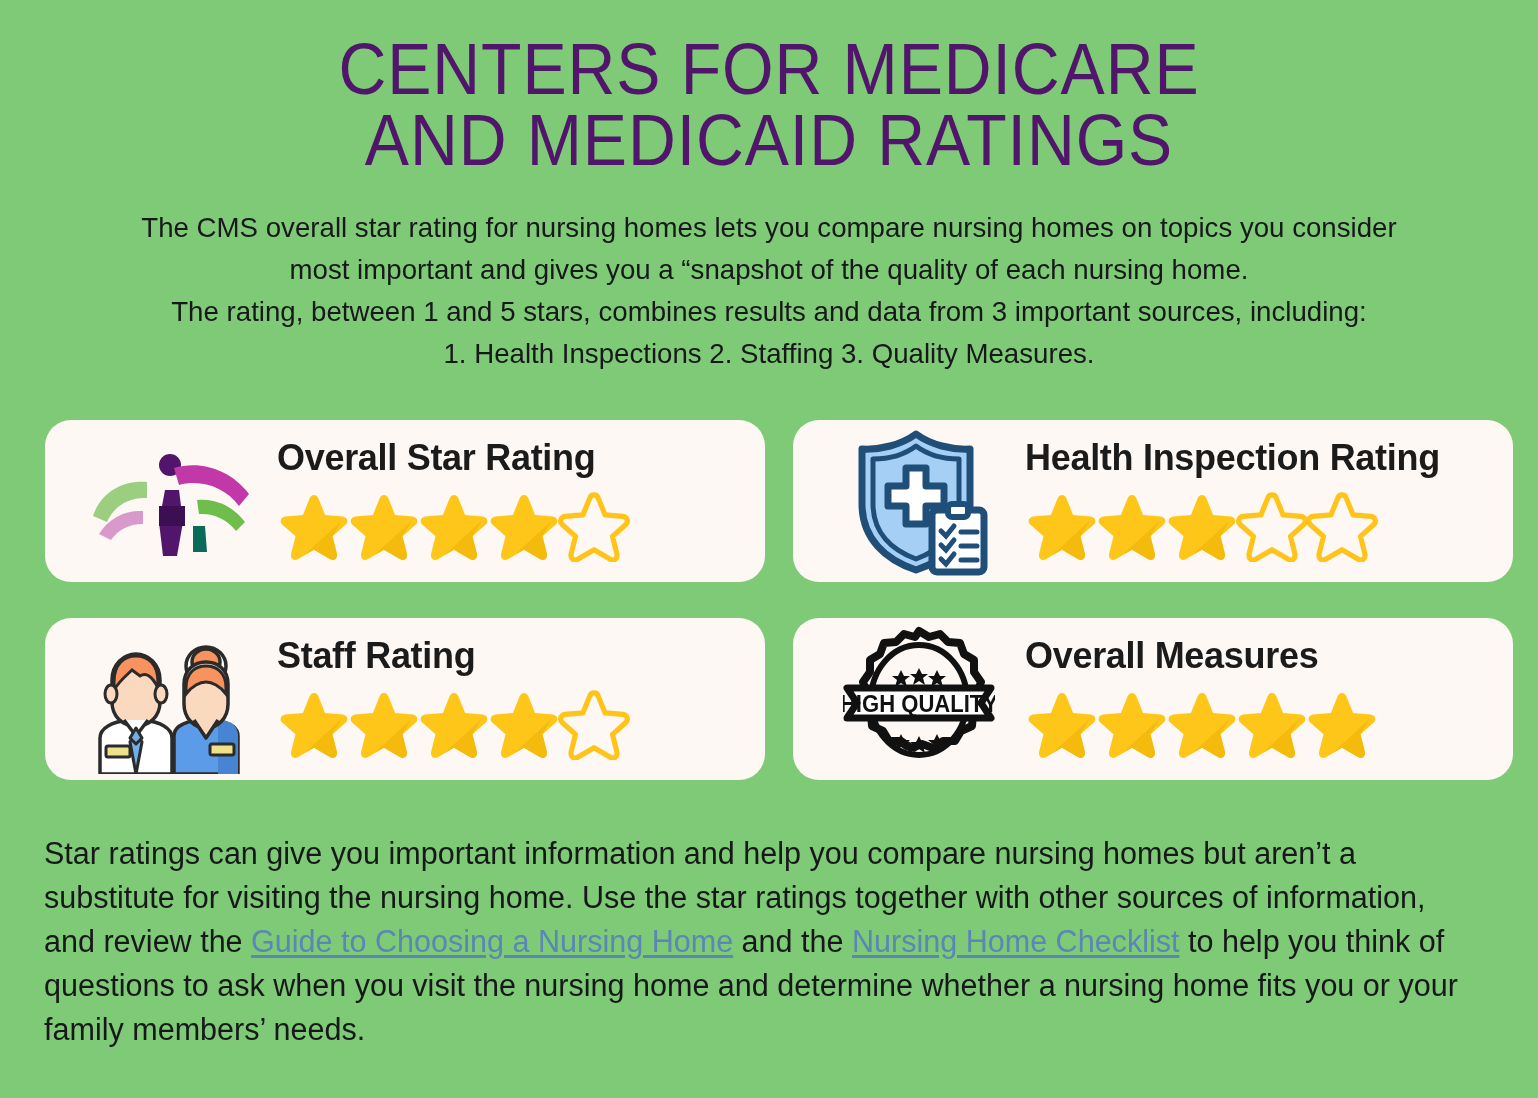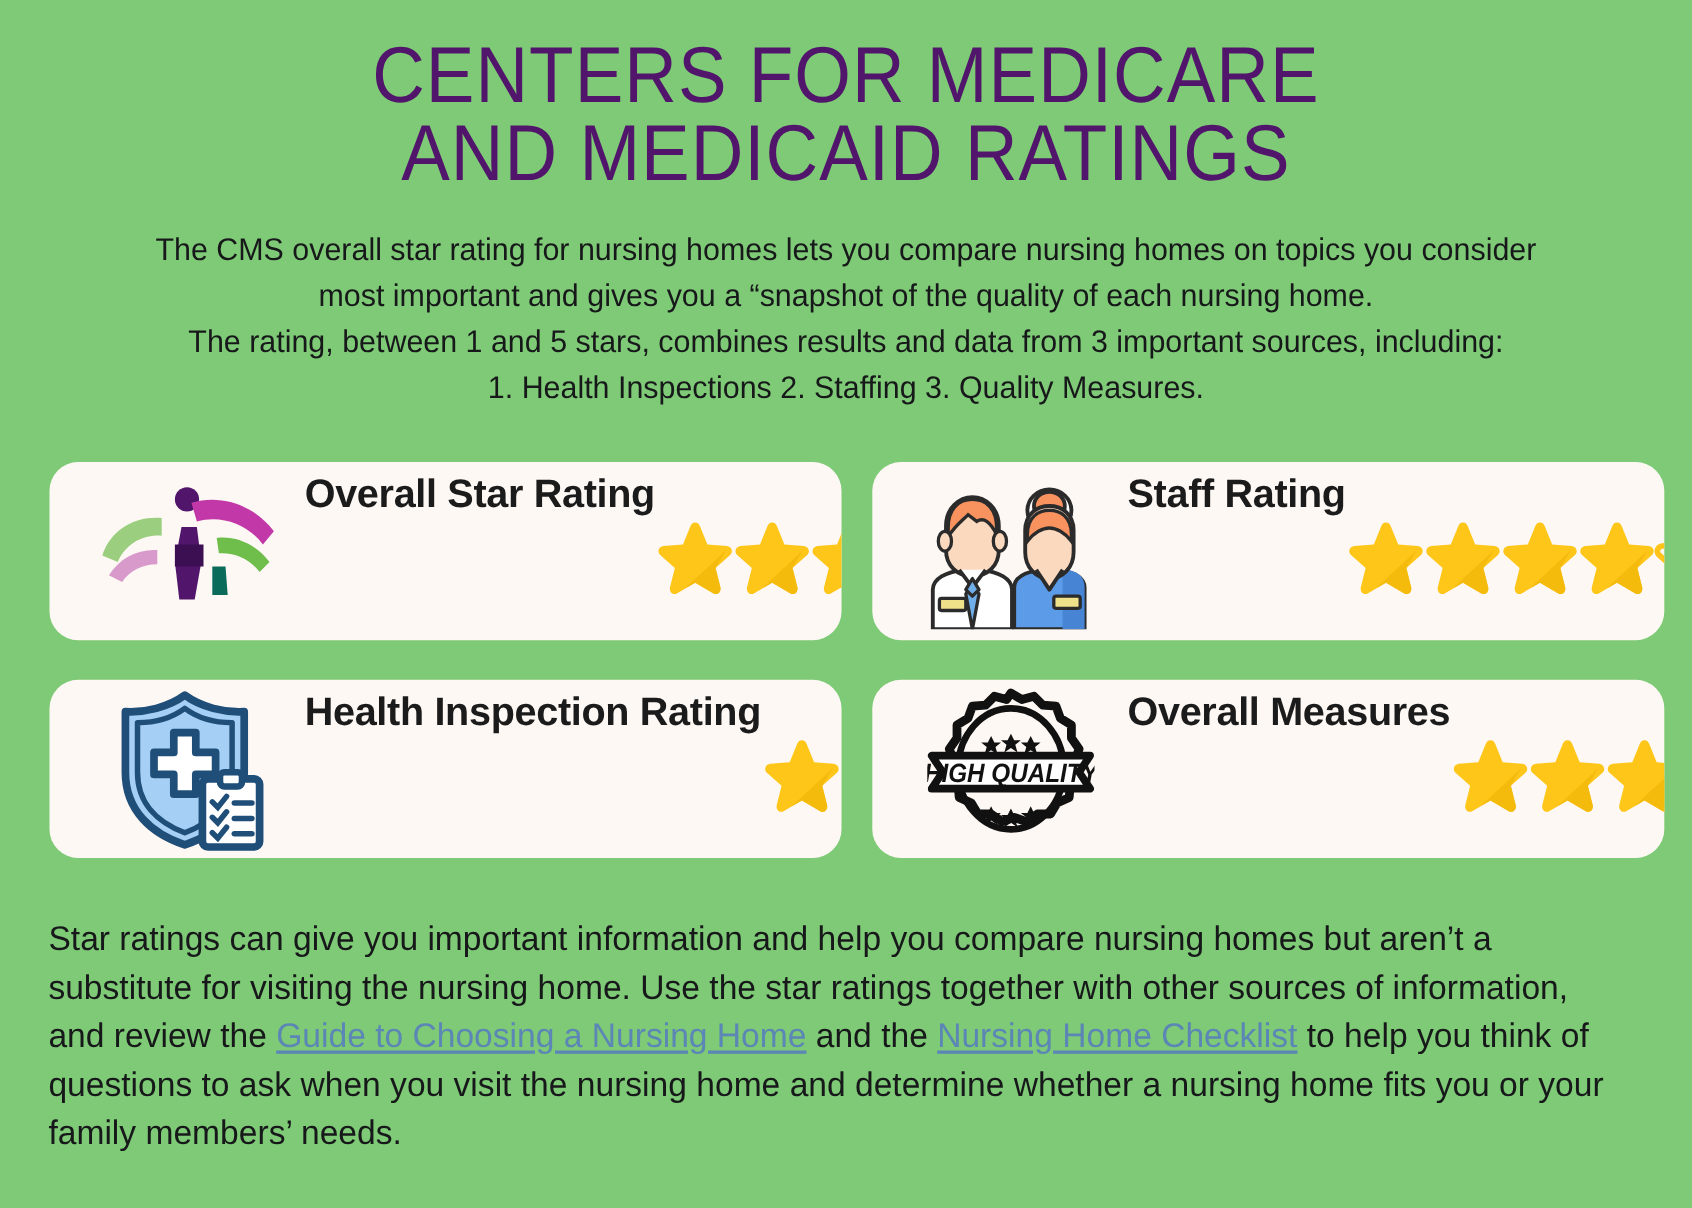--- a/index.html
+++ b/index.html
@@ -66,30 +66,29 @@
     align-items: center;
     padding: 0 18px 0 26px;
     overflow: hidden;
   }
 
   .card-icon {
     width: 200px;
     min-width: 200px;
     height: 150px;
     display: flex;
-    align-items: center;
+    align-items: flex-end;
     justify-content: center;
-    font-style: italic;
   }
   .card-icon svg { display: block; }
 
   .card-body {
     flex: 1;
     display: flex;
-    flex-direction: row;
+    flex-direction: column;
     justify-content: center;
     padding-left: 6px;
     height: 140px;
   }
 
   .card-title {
     font-size: 36px;
     font-weight: bold;
     color: #1B1B1B;
     letter-spacing: -0.3px;
@@ -154,78 +153,20 @@
 
           <path d="M92 42 L106 42 L110 74 L104 108 L90 108 L86 74 Z" fill="#51156B"></path>
 
           <path d="M120 78 L132 78 L134 104 L120 104 Z" fill="#0B6B5B"></path>
 
           <path d="M86 58 L112 58 L112 78 L86 78 Z" fill="#3C0E52"></path>
         </svg>
       </div>
       <div class="card-body">
         <div class="card-title">Overall Star Rating</div>
-        <div class="stars">
-            <svg width="74" height="72" viewBox="0 0 100 96">
-              <path d="M50 6 C53 6 55 8 56 11 L65 33 L89 35 C95 36 97 42 93 46 L75 62 L81 86 C82 92 77 96 72 93 L50 80 L28 93 C23 96 18 92 19 86 L25 62 L7 46 C3 42 5 36 11 35 L35 33 L44 11 C45 8 47 6 50 6 Z" fill="#FFC61A"></path>
-              <path d="M88 40 L75 62 L81 86 C82 92 77 96 72 93 L50 80 L38 87 C55 70 74 54 88 40 Z" fill="#F2B80C" opacity="0.85"></path>
-            </svg>
-            <svg width="74" height="72" viewBox="0 0 100 96">
-              <path d="M50 6 C53 6 55 8 56 11 L65 33 L89 35 C95 36 97 42 93 46 L75 62 L81 86 C82 92 77 96 72 93 L50 80 L28 93 C23 96 18 92 19 86 L25 62 L7 46 C3 42 5 36 11 35 L35 33 L44 11 C45 8 47 6 50 6 Z" fill="#FFC61A"></path>
-              <path d="M88 40 L75 62 L81 86 C82 92 77 96 72 93 L50 80 L38 87 C55 70 74 54 88 40 Z" fill="#F2B80C" opacity="0.85"></path>
-            </svg>
-            <svg width="74" height="72" viewBox="0 0 100 96">
-              <path d="M50 6 C53 6 55 8 56 11 L65 33 L89 35 C95 36 97 42 93 46 L75 62 L81 86 C82 92 77 96 72 93 L50 80 L28 93 C23 96 18 92 19 86 L25 62 L7 46 C3 42 5 36 11 35 L35 33 L44 11 C45 8 47 6 50 6 Z" fill="#FFC61A"></path>
-              <path d="M88 40 L75 62 L81 86 C82 92 77 96 72 93 L50 80 L38 87 C55 70 74 54 88 40 Z" fill="#F2B80C" opacity="0.85"></path>
-            </svg>
-            <svg width="74" height="72" viewBox="0 0 100 96">
-              <path d="M50 6 C53 6 55 8 56 11 L65 33 L89 35 C95 36 97 42 93 46 L75 62 L81 86 C82 92 77 96 72 93 L50 80 L28 93 C23 96 18 92 19 86 L25 62 L7 46 C3 42 5 36 11 35 L35 33 L44 11 C45 8 47 6 50 6 Z" fill="#FFC61A"></path>
-              <path d="M88 40 L75 62 L81 86 C82 92 77 96 72 93 L50 80 L38 87 C55 70 74 54 88 40 Z" fill="#F2B80C" opacity="0.85"></path>
-            </svg>
-            <svg width="74" height="72" viewBox="0 0 100 96">
-              <path d="M50 6 C53 6 55 8 56 11 L65 33 L89 35 C95 36 97 42 93 46 L75 62 L81 86 C82 92 77 96 72 93 L50 80 L28 93 C23 96 18 92 19 86 L25 62 L7 46 C3 42 5 36 11 35 L35 33 L44 11 C45 8 47 6 50 6 Z" fill="none" stroke="#FFC31A" stroke-width="7" stroke-linejoin="round"></path>
-            </svg>
-          </div>
-      </div>
-    </div>
-
-    <div class="card">
-      <div class="card-icon">
-        <svg width="170" height="142" viewBox="0 0 170 142" aria-hidden="true">
-
-          <path d="M88 142 L88 104 C88 95 98 90 112 88 L128 88 C142 90 152 95 152 104 L152 142 Z" fill="#5B9BE8" stroke="#2B2B2B" stroke-width="3.5" stroke-linejoin="round"></path>
-          <path d="M136 88 C148 90 152 96 152 104 L152 142 L132 142 L132 92 Z" fill="#4785D4"></path>
-
-          <ellipse cx="120" cy="34" rx="20" ry="19" fill="#FFFFFF" stroke="#2B2B2B" stroke-width="3.5"></ellipse>
-          <ellipse cx="120" cy="30" rx="14" ry="13" fill="#F8925F" stroke="#2B2B2B" stroke-width="3.5"></ellipse>
-
-          <path d="M98 52 C98 38 108 30 120 30 C132 30 142 38 142 52 L142 72 C142 86 132 96 120 96 C108 96 98 86 98 72 Z" fill="#FBD9BF" stroke="#2B2B2B" stroke-width="3.5"></path>
-          <path d="M100 56 C100 40 110 34 120 34 C130 34 140 40 140 56 L140 62 C134 54 126 50 120 50 C114 50 106 54 100 62 Z" fill="#F8925F" stroke="#2B2B2B" stroke-width="3"></path>
-
-          <path d="M108 88 L120 106 L132 88" fill="#FBD9BF" stroke="#2B2B2B" stroke-width="3.5" stroke-linejoin="round"></path>
-
-          <rect x="124" y="112" width="24" height="11" rx="2" fill="#EFE08A" stroke="#2B2B2B" stroke-width="3"></rect>
-
-          <path d="M14 142 L14 106 C14 96 26 90 42 88 L58 88 C74 90 86 96 86 106 L86 142 Z" fill="#FFFFFF" stroke="#2B2B2B" stroke-width="3.5" stroke-linejoin="round"></path>
-
-          <path d="M26 48 C26 32 38 22 50 22 C62 22 74 32 74 48 L74 70 C74 84 64 94 50 94 C36 94 26 84 26 70 Z" fill="#FBD9BF" stroke="#2B2B2B" stroke-width="3.5"></path>
-          <path d="M28 50 C28 32 38 24 50 24 C62 24 72 32 72 50 L72 56 C66 44 60 40 54 44 L46 38 C40 44 34 48 28 58 Z" fill="#F8925F" stroke="#2B2B2B" stroke-width="3"></path>
-
-          <ellipse cx="25" cy="62" rx="6" ry="9" fill="#FBD9BF" stroke="#2B2B2B" stroke-width="3"></ellipse>
-          <ellipse cx="75" cy="62" rx="6" ry="9" fill="#FBD9BF" stroke="#2B2B2B" stroke-width="3"></ellipse>
-
-          <path d="M38 88 L50 104 L62 88" fill="#FFFFFF" stroke="#2B2B2B" stroke-width="3.5" stroke-linejoin="round"></path>
-          <path d="M50 100 L44 110 L50 142 L56 110 Z" fill="#6FAEE8" stroke="#2B2B2B" stroke-width="3" stroke-linejoin="round"></path>
-          <path d="M50 96 L44 106 L50 112 L56 106 Z" fill="#6FAEE8" stroke="#2B2B2B" stroke-width="3" stroke-linejoin="round"></path>
-
-          <rect x="20" y="114" width="24" height="11" rx="2" fill="#EFE08A" stroke="#2B2B2B" stroke-width="3"></rect>
-        </svg>
-      </div>
-      <div class="card-body">
-        <div class="card-title">Staff Rating</div>
         <div class="stars">
             <svg width="74" height="72" viewBox="0 0 100 96">
               <path d="M50 6 C53 6 55 8 56 11 L65 33 L89 35 C95 36 97 42 93 46 L75 62 L81 86 C82 92 77 96 72 93 L50 80 L28 93 C23 96 18 92 19 86 L25 62 L7 46 C3 42 5 36 11 35 L35 33 L44 11 C45 8 47 6 50 6 Z" fill="#FFC61A"></path>
               <path d="M88 40 L75 62 L81 86 C82 92 77 96 72 93 L50 80 L38 87 C55 70 74 54 88 40 Z" fill="#F2B80C" opacity="0.85"></path>
             </svg>
             <svg width="74" height="72" viewBox="0 0 100 96">
               <path d="M50 6 C53 6 55 8 56 11 L65 33 L89 35 C95 36 97 42 93 46 L75 62 L81 86 C82 92 77 96 72 93 L50 80 L28 93 C23 96 18 92 19 86 L25 62 L7 46 C3 42 5 36 11 35 L35 33 L44 11 C45 8 47 6 50 6 Z" fill="#FFC61A"></path>
               <path d="M88 40 L75 62 L81 86 C82 92 77 96 72 93 L50 80 L38 87 C55 70 74 54 88 40 Z" fill="#F2B80C" opacity="0.85"></path>
             </svg>
             <svg width="74" height="72" viewBox="0 0 100 96">
@@ -281,20 +222,78 @@
             </svg>
             <svg width="74" height="72" viewBox="0 0 100 96">
               <path d="M50 6 C53 6 55 8 56 11 L65 33 L89 35 C95 36 97 42 93 46 L75 62 L81 86 C82 92 77 96 72 93 L50 80 L28 93 C23 96 18 92 19 86 L25 62 L7 46 C3 42 5 36 11 35 L35 33 L44 11 C45 8 47 6 50 6 Z" fill="none" stroke="#FFC31A" stroke-width="7" stroke-linejoin="round"></path>
             </svg>
           </div>
       </div>
     </div>
 
     <div class="card">
       <div class="card-icon">
+        <svg width="170" height="142" viewBox="0 0 170 142" aria-hidden="true">
+
+          <path d="M88 142 L88 104 C88 95 98 90 112 88 L128 88 C142 90 152 95 152 104 L152 142 Z" fill="#5B9BE8" stroke="#2B2B2B" stroke-width="3.5" stroke-linejoin="round"></path>
+          <path d="M136 88 C148 90 152 96 152 104 L152 142 L132 142 L132 92 Z" fill="#4785D4"></path>
+
+          <ellipse cx="120" cy="34" rx="20" ry="19" fill="#FFFFFF" stroke="#2B2B2B" stroke-width="3.5"></ellipse>
+          <ellipse cx="120" cy="30" rx="14" ry="13" fill="#F8925F" stroke="#2B2B2B" stroke-width="3.5"></ellipse>
+
+          <path d="M98 52 C98 38 108 30 120 30 C132 30 142 38 142 52 L142 72 C142 86 132 96 120 96 C108 96 98 86 98 72 Z" fill="#FBD9BF" stroke="#2B2B2B" stroke-width="3.5"></path>
+          <path d="M100 56 C100 40 110 34 120 34 C130 34 140 40 140 56 L140 62 C134 54 126 50 120 50 C114 50 106 54 100 62 Z" fill="#F8925F" stroke="#2B2B2B" stroke-width="3"></path>
+
+          <path d="M108 88 L120 106 L132 88" fill="#FBD9BF" stroke="#2B2B2B" stroke-width="3.5" stroke-linejoin="round"></path>
+
+          <rect x="124" y="112" width="24" height="11" rx="2" fill="#EFE08A" stroke="#2B2B2B" stroke-width="3"></rect>
+
+          <path d="M14 142 L14 106 C14 96 26 90 42 88 L58 88 C74 90 86 96 86 106 L86 142 Z" fill="#FFFFFF" stroke="#2B2B2B" stroke-width="3.5" stroke-linejoin="round"></path>
+
+          <path d="M26 48 C26 32 38 22 50 22 C62 22 74 32 74 48 L74 70 C74 84 64 94 50 94 C36 94 26 84 26 70 Z" fill="#FBD9BF" stroke="#2B2B2B" stroke-width="3.5"></path>
+          <path d="M28 50 C28 32 38 24 50 24 C62 24 72 32 72 50 L72 56 C66 44 60 40 54 44 L46 38 C40 44 34 48 28 58 Z" fill="#F8925F" stroke="#2B2B2B" stroke-width="3"></path>
+
+          <ellipse cx="25" cy="62" rx="6" ry="9" fill="#FBD9BF" stroke="#2B2B2B" stroke-width="3"></ellipse>
+          <ellipse cx="75" cy="62" rx="6" ry="9" fill="#FBD9BF" stroke="#2B2B2B" stroke-width="3"></ellipse>
+
+          <path d="M38 88 L50 104 L62 88" fill="#FFFFFF" stroke="#2B2B2B" stroke-width="3.5" stroke-linejoin="round"></path>
+          <path d="M50 100 L44 110 L50 142 L56 110 Z" fill="#6FAEE8" stroke="#2B2B2B" stroke-width="3" stroke-linejoin="round"></path>
+          <path d="M50 96 L44 106 L50 112 L56 106 Z" fill="#6FAEE8" stroke="#2B2B2B" stroke-width="3" stroke-linejoin="round"></path>
+
+          <rect x="20" y="114" width="24" height="11" rx="2" fill="#EFE08A" stroke="#2B2B2B" stroke-width="3"></rect>
+        </svg>
+      </div>
+      <div class="card-body">
+        <div class="card-title">Staff Rating</div>
+        <div class="stars">
+            <svg width="74" height="72" viewBox="0 0 100 96">
+              <path d="M50 6 C53 6 55 8 56 11 L65 33 L89 35 C95 36 97 42 93 46 L75 62 L81 86 C82 92 77 96 72 93 L50 80 L28 93 C23 96 18 92 19 86 L25 62 L7 46 C3 42 5 36 11 35 L35 33 L44 11 C45 8 47 6 50 6 Z" fill="#FFC61A"></path>
+              <path d="M88 40 L75 62 L81 86 C82 92 77 96 72 93 L50 80 L38 87 C55 70 74 54 88 40 Z" fill="#F2B80C" opacity="0.85"></path>
+            </svg>
+            <svg width="74" height="72" viewBox="0 0 100 96">
+              <path d="M50 6 C53 6 55 8 56 11 L65 33 L89 35 C95 36 97 42 93 46 L75 62 L81 86 C82 92 77 96 72 93 L50 80 L28 93 C23 96 18 92 19 86 L25 62 L7 46 C3 42 5 36 11 35 L35 33 L44 11 C45 8 47 6 50 6 Z" fill="#FFC61A"></path>
+              <path d="M88 40 L75 62 L81 86 C82 92 77 96 72 93 L50 80 L38 87 C55 70 74 54 88 40 Z" fill="#F2B80C" opacity="0.85"></path>
+            </svg>
+            <svg width="74" height="72" viewBox="0 0 100 96">
+              <path d="M50 6 C53 6 55 8 56 11 L65 33 L89 35 C95 36 97 42 93 46 L75 62 L81 86 C82 92 77 96 72 93 L50 80 L28 93 C23 96 18 92 19 86 L25 62 L7 46 C3 42 5 36 11 35 L35 33 L44 11 C45 8 47 6 50 6 Z" fill="#FFC61A"></path>
+              <path d="M88 40 L75 62 L81 86 C82 92 77 96 72 93 L50 80 L38 87 C55 70 74 54 88 40 Z" fill="#F2B80C" opacity="0.85"></path>
+            </svg>
+            <svg width="74" height="72" viewBox="0 0 100 96">
+              <path d="M50 6 C53 6 55 8 56 11 L65 33 L89 35 C95 36 97 42 93 46 L75 62 L81 86 C82 92 77 96 72 93 L50 80 L28 93 C23 96 18 92 19 86 L25 62 L7 46 C3 42 5 36 11 35 L35 33 L44 11 C45 8 47 6 50 6 Z" fill="#FFC61A"></path>
+              <path d="M88 40 L75 62 L81 86 C82 92 77 96 72 93 L50 80 L38 87 C55 70 74 54 88 40 Z" fill="#F2B80C" opacity="0.85"></path>
+            </svg>
+            <svg width="74" height="72" viewBox="0 0 100 96">
+              <path d="M50 6 C53 6 55 8 56 11 L65 33 L89 35 C95 36 97 42 93 46 L75 62 L81 86 C82 92 77 96 72 93 L50 80 L28 93 C23 96 18 92 19 86 L25 62 L7 46 C3 42 5 36 11 35 L35 33 L44 11 C45 8 47 6 50 6 Z" fill="none" stroke="#FFC31A" stroke-width="7" stroke-linejoin="round"></path>
+            </svg>
+          </div>
+      </div>
+    </div>
+
+    <div class="card">
+      <div class="card-icon">
         <svg width="152" height="148" viewBox="0 0 152 148" aria-hidden="true">
           <g id="badge-scallop" fill="none" stroke="#111111" stroke-width="8" stroke-linejoin="round">
             <path d="M76 5
                      l10 6 l11 -3 l8 8 l12 1 l4 11 l10 6 l0 12 l7 10 l-4 11 l3 12 l-7 9 l-1 12 l-11 5 l-6 10 l-12 0 l-10 7 l-11 -4 l-11 4 l-10 -7 l-12 0 l-6 -10 l-11 -5 l-1 -12 l-7 -9 l3 -12 l-4 -11 l7 -10 l0 -12 l10 -6 l4 -11 l12 -1 l8 -8 l11 3 Z"></path>
           </g>
           <ellipse cx="76" cy="74" rx="48" ry="55" fill="none" stroke="#111111" stroke-width="6"></ellipse>
 
           <g fill="#111111">
             <polygon points="58,44 61,50 67,50 62,54 64,61 58,57 52,61 54,54 49,50 55,50"></polygon>
             <polygon points="76,42 79,48 85,48 80,52 82,59 76,55 70,59 72,52 67,48 73,48"></polygon>

